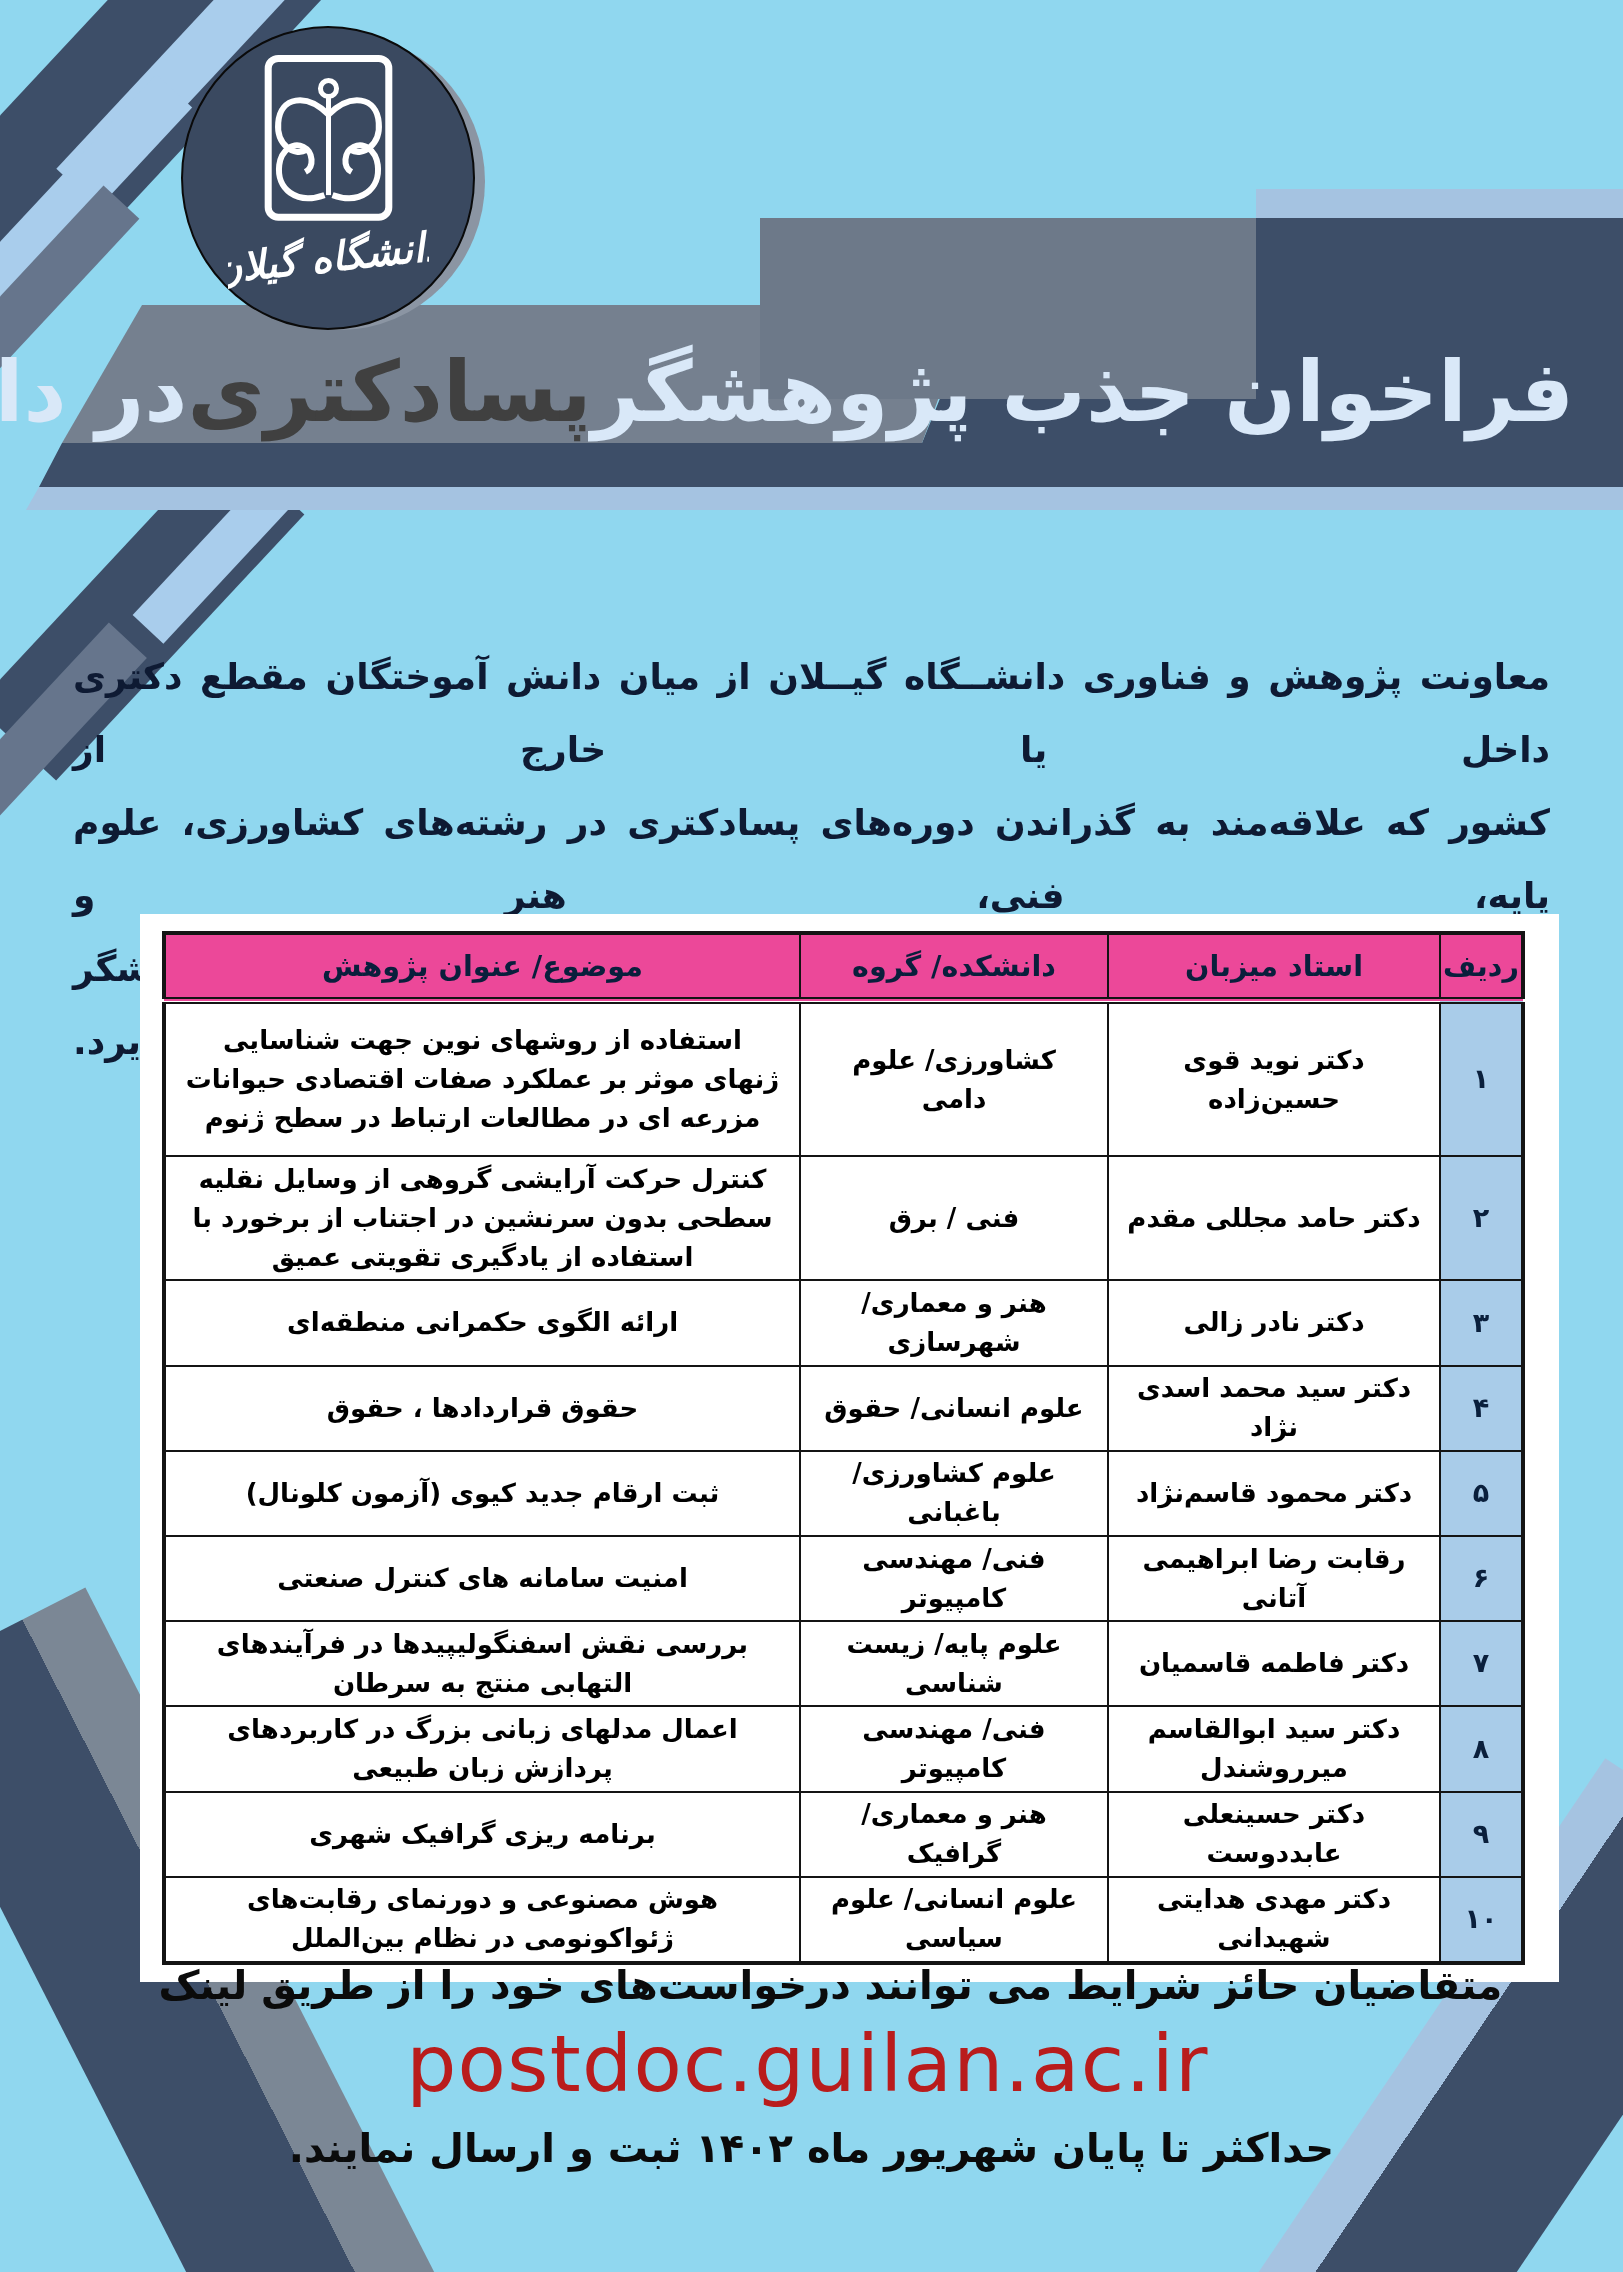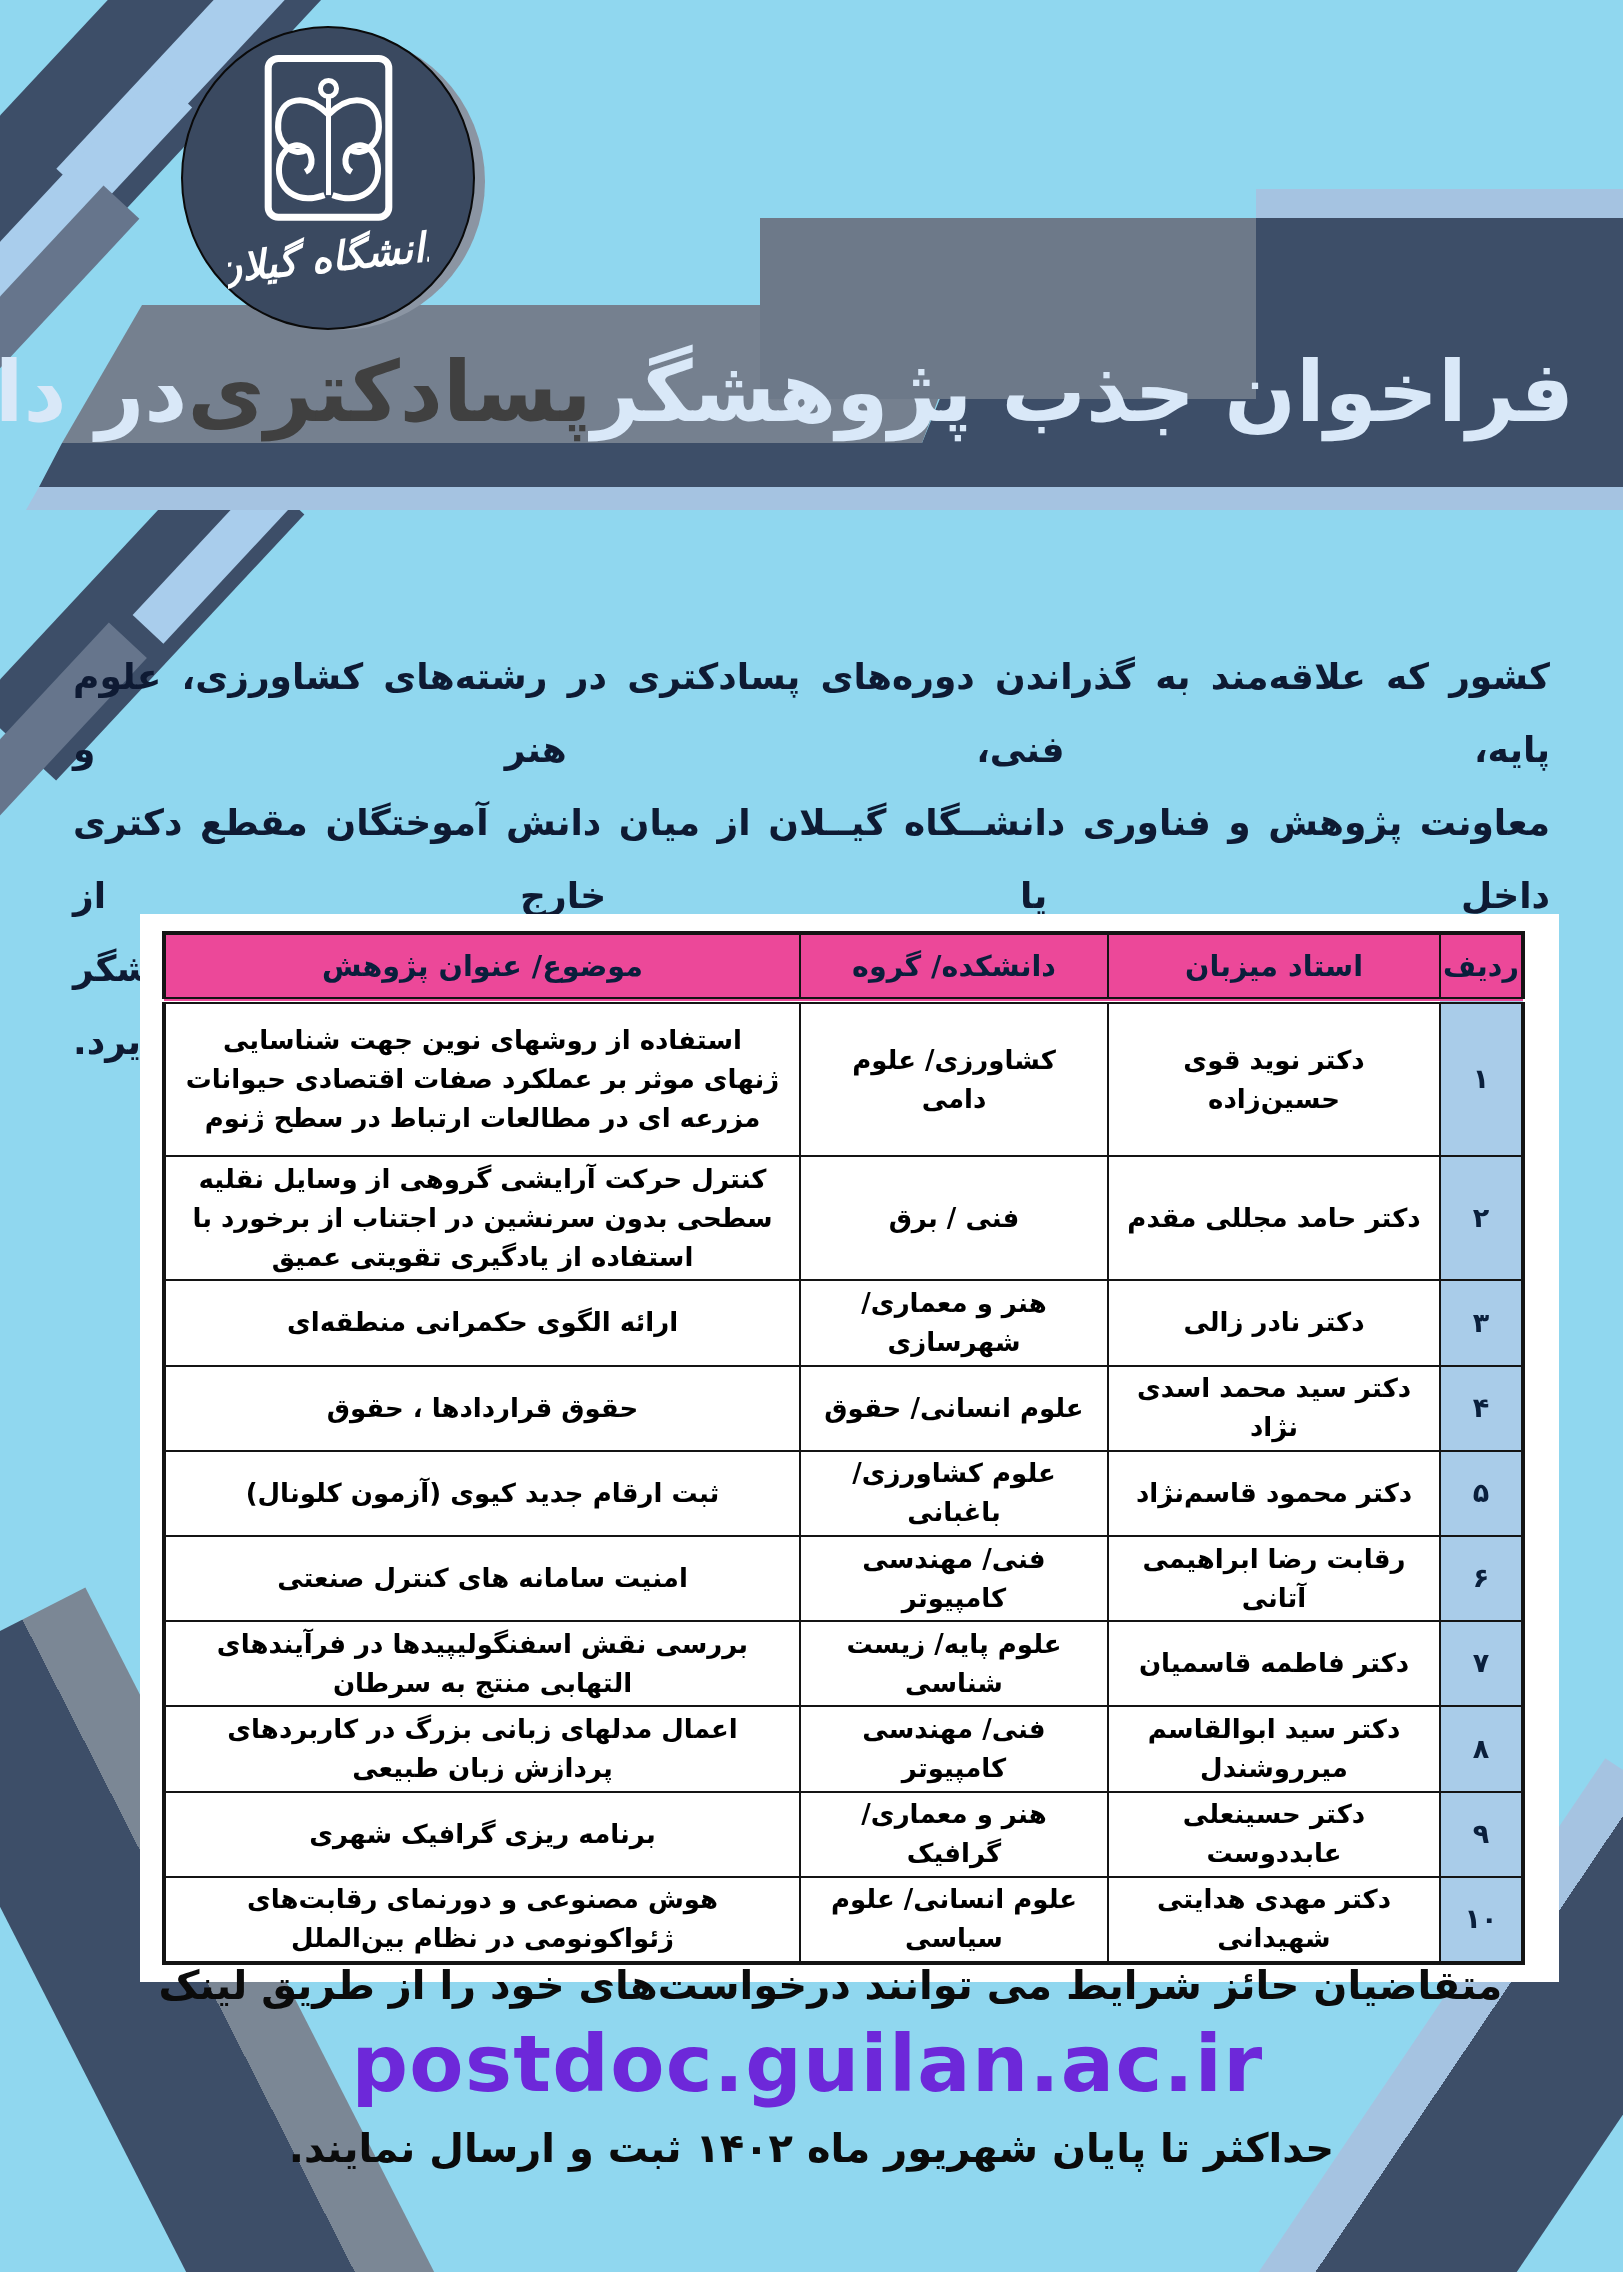--- a/index.html
+++ b/index.html
@@ -62,21 +62,21 @@
   tbody tr:nth-child(6) td,
   tbody tr:nth-child(9) td{height:55px;}
   tbody tr:nth-child(7) td,
   tbody tr:nth-child(8) td{height:68px;}
   tbody tr:nth-child(10) td{height:58px;}
   
   .footer-line{position:absolute; left:0; right:0; text-align:center; z-index:5;
     direction:rtl; font-weight:bold; color:#0b0b0b;}
   .footer-1{top:1962px; font-size:40px;padding-left:38px;}
   .footer-url{position:absolute; left:0; right:8px; top:2018px; text-align:center; z-index:5;
-    font-size:79px; font-weight:700; color:#6d28d9; letter-spacing:1.3px;}
+    font-size:79px; font-weight:400; color:#b91c1c; letter-spacing:1.3px;}
   .footer-2{top:2125px; font-size:40px;}
 </style>
 </head>
 <body>
 
 <div class="page">
 
   <div class="ribbon rb-tl-1"></div>
   <div class="ribbon rb-tl-2"></div>
   <div class="ribbon rb-tl-3"></div>
@@ -109,22 +109,22 @@
     </div>
   </div>
 
   <div class="title-row">
     <span class="t-main">فراخوان جذب پژوهشگر</span>
     <span class="t-yellow">پسادکتری</span>
     <span class="t-tail">در دانشگاه گیلان</span>
   </div>
 
   <div class="intro">
+    <div class="intro-line">معاونت پژوهش و فناوری دانشــگاه گیــلان از میان دانش آموختگان مقطع دکتری داخل یا خارج از</div>
     <div class="intro-line">کشور که علاقه‌مند به گذراندن دوره‌های پسادکتری در رشته‌های کشاورزی، علوم پایه، فنی، هنر و</div>
-    <div class="intro-line">معاونت پژوهش و فناوری دانشــگاه گیــلان از میان دانش آموختگان مقطع دکتری داخل یا خارج از</div>
     <div class="intro-line">معماری، انسانی و تربیت بدنی در سال تحصیلی ۱۴۰۳-۱۴۰۲ باشند پژوهشگر پسادکتری می‌پذیرد.</div>
   </div>
 
   <div class="table-wrap">
     <table>
       <colgroup>
         <col style="width:83px">
           <col style="width:332px">
           <col style="width:308px">
           <col>

